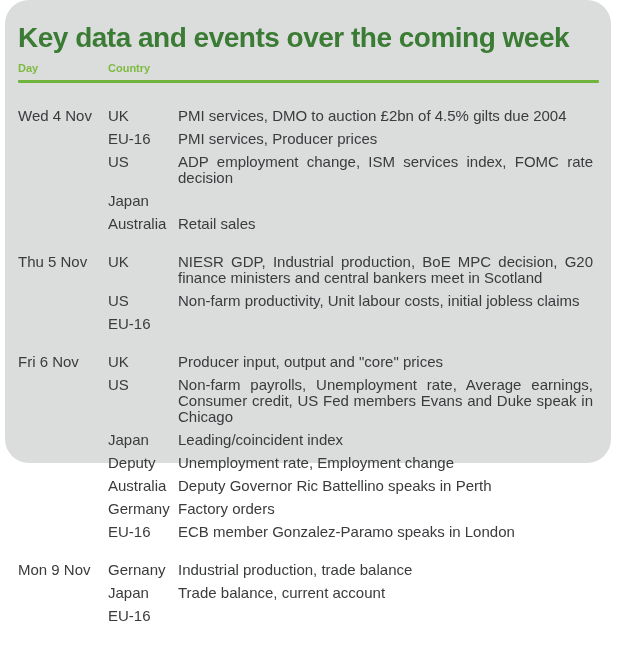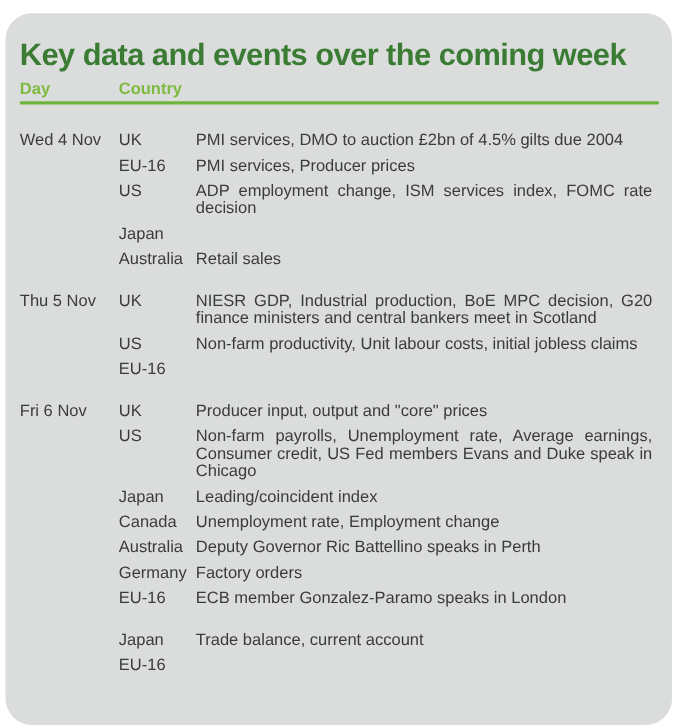--- a/index.html
+++ b/index.html
@@ -9,30 +9,30 @@
     --rule_green:#6fb43d;
     --body_text:#3a3b3d;
     --page_bg:#ffffff;
   }
   html,body{
     margin:0;padding:0;width:620px;height:662px;overflow:hidden;
     background:var(--page_bg);
     font-family:"Liberation Sans","DejaVu Sans",sans-serif;
   }
   .card{
-    position:absolute;left:5px;top:12px;width:606px;height:647px;
+    position:absolute;left:5px;top:0;width:606px;height:463px;
     background:var(--card_bg);border-radius:24px;box-sizing:border-box;
     padding:22px 12px 0 13px;
   }
   .title{
     margin:0;font-size:28px;line-height:32px;font-weight:700;
     color:var(--title_green);letter-spacing:-0.5px;
   }
   .header-row{
-    display:flex;margin-top:6px;font-size:15px;line-height:17px;
+    display:flex;margin-top:6px;font-size:11px;line-height:17px;
     font-weight:700;color:var(--header_green);
   }
   .rule{height:3px;background:var(--rule_green);margin-top:3px;border-radius:1px;}
   .rows{padding-top:25px;}
   .block{margin-bottom:22px;}
   .block:last-child{margin-bottom:0;}
   .row{display:flex;font-size:15px;line-height:16px;color:var(--body_text);margin-bottom:7px;}
   .cell{display:block;}
   .col-day,.cell.day{width:90px;flex-shrink:0;}
   .col-country,.cell.country{width:70px;flex-shrink:0;}
@@ -103,41 +103,46 @@
           <span class="cell country">US</span>
           <span class="cell event">Non-farm payrolls, Unemployment rate, Average earnings, Consumer credit, US Fed members Evans and Duke speak in Chicago</span>
         </div>
         <div class="row">
           <span class="cell day"></span>
           <span class="cell country">Japan</span>
           <span class="cell event">Leading/coincident index</span>
         </div>
         <div class="row">
           <span class="cell day"></span>
-          <span class="cell country">Canada</span>
+          <span class="cell country">Deputy</span>
           <span class="cell event">Unemployment rate, Employment change</span>
         </div>
         <div class="row">
           <span class="cell day"></span>
           <span class="cell country">Australia</span>
           <span class="cell event">Deputy Governor Ric Battellino speaks in Perth</span>
         </div>
         <div class="row">
           <span class="cell day"></span>
           <span class="cell country">Germany</span>
           <span class="cell event">Factory orders</span>
         </div>
         <div class="row">
           <span class="cell day"></span>
           <span class="cell country">EU-16</span>
           <span class="cell event">ECB member Gonzalez-Paramo speaks in London</span>
         </div>
       </div>
       <div class="block">
         <div class="row">
+          <span class="cell day">Mon 9 Nov</span>
+          <span class="cell country">Gernany</span>
+          <span class="cell event">Industrial production, trade balance</span>
+        </div>
+        <div class="row">
           <span class="cell day"></span>
           <span class="cell country">Japan</span>
           <span class="cell event">Trade balance, current account</span>
         </div>
         <div class="row">
           <span class="cell day"></span>
           <span class="cell country">EU-16</span>
         </div>
       </div>
     </div>

